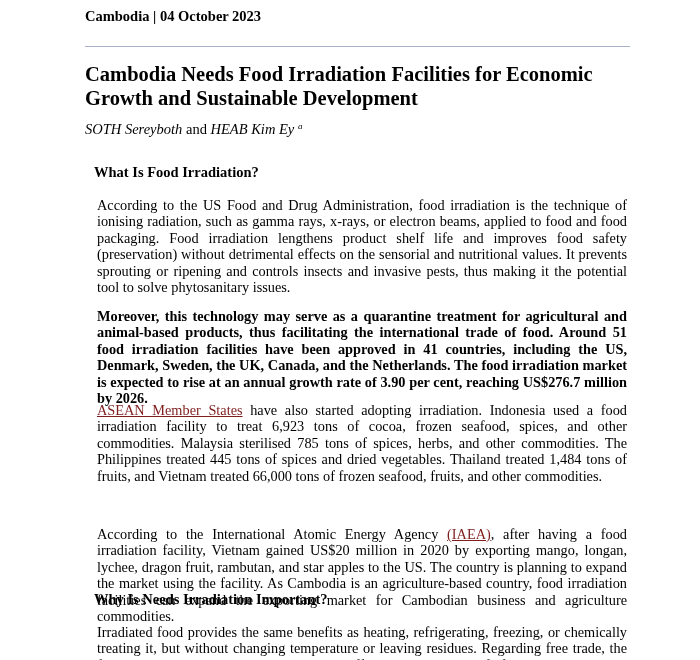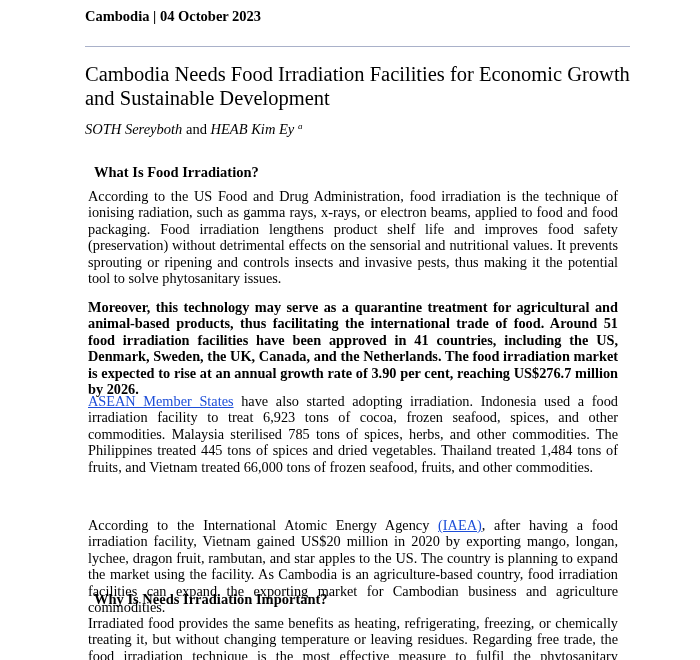--- a/index.html
+++ b/index.html
@@ -38,21 +38,21 @@
       border-top: 1px solid #a9b1c9;
     }
     .title {
       position: absolute;
       top: 63px;
       left: 0;
       width: 545px;
       margin: 0;
       font-size: 20.5px;
       line-height: 23.5px;
-      font-weight: normal;
+      font-weight: bold;
     }
     .authors {
       position: absolute;
       top: 121px;
       left: 0;
       font-size: 14.5px;
       white-space: nowrap;
     }
     .authors i { }
     .authors sup {
@@ -65,27 +65,27 @@
       left: 0;
       margin: 9px;
       font-size: 14.5px;
       font-weight: bold;
       white-space: nowrap;
     }
     .para {
       position: absolute;
       left: 0;
       width: 530px;
-      margin: 3px;
+      margin: 12px;
       font-size: 14.3px;
       line-height: 16.4px;
       text-align: justify;
     }
     a.link {
-      color: #1d4ed8;
+      color: #7f1d1d;
       text-decoration: underline;
     }
     #h-what { top: 155px; }
     #p1 { top: 185px; }
     #p2 { top: 296px; font-weight: bold; }
     #p3 { top: 390px; }
     #p4 { top: 514px; }
     #h-why { top: 582px; }
     #p5 { top: 612px; }
   </style>

